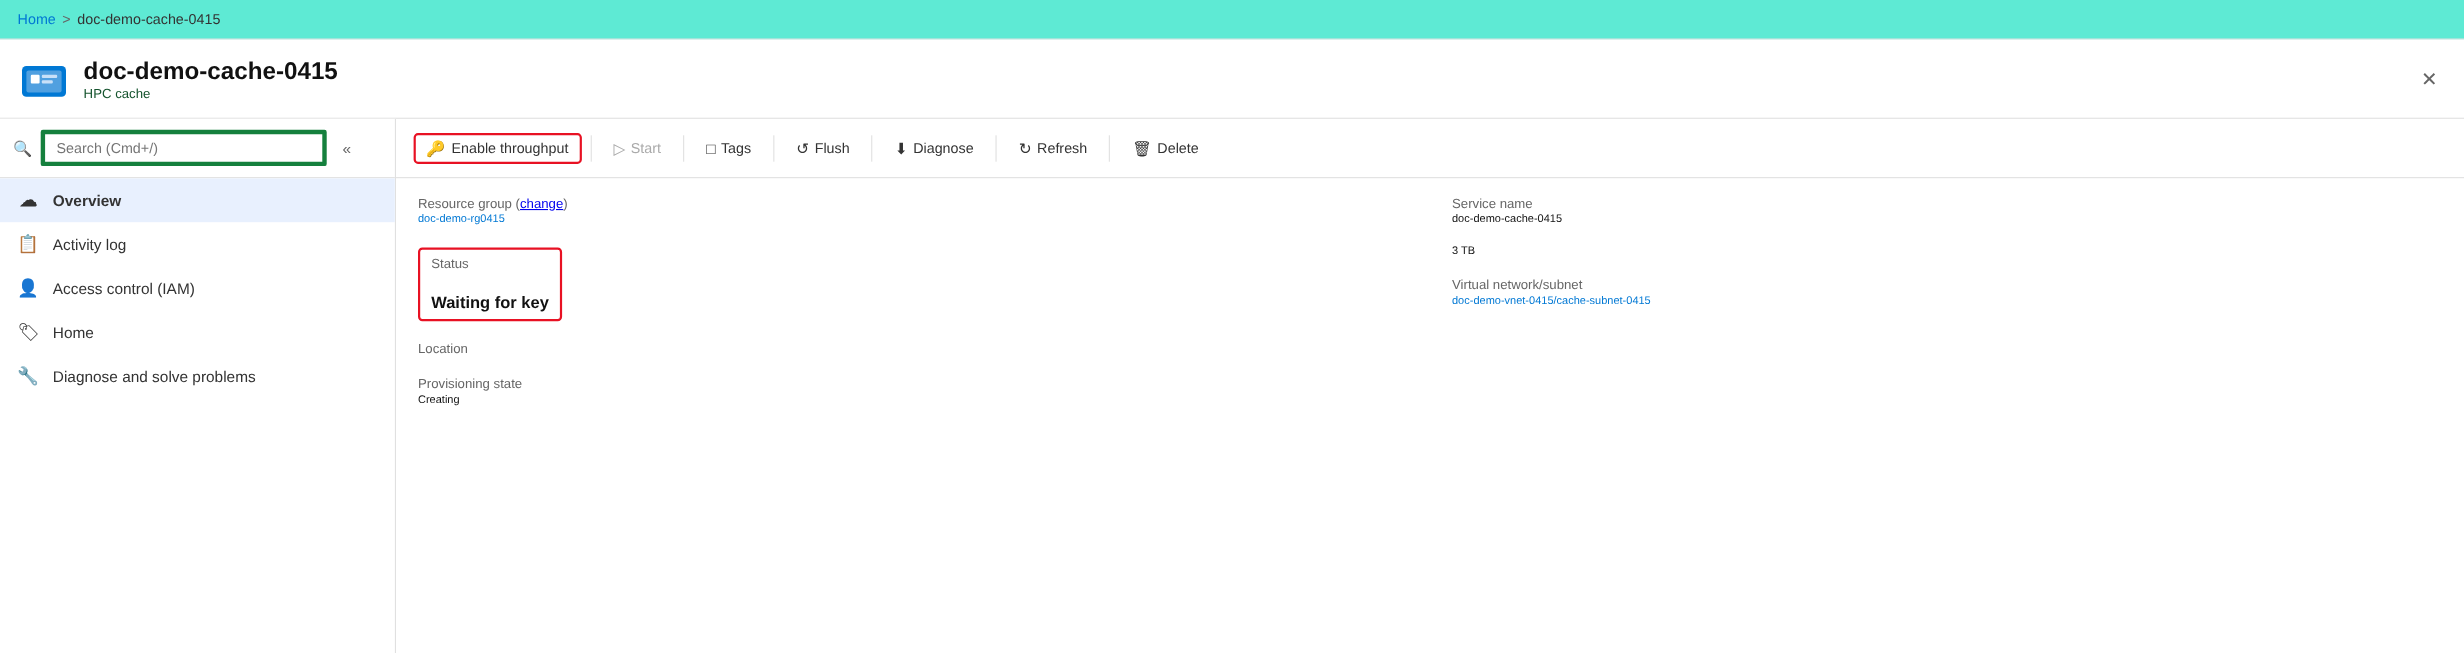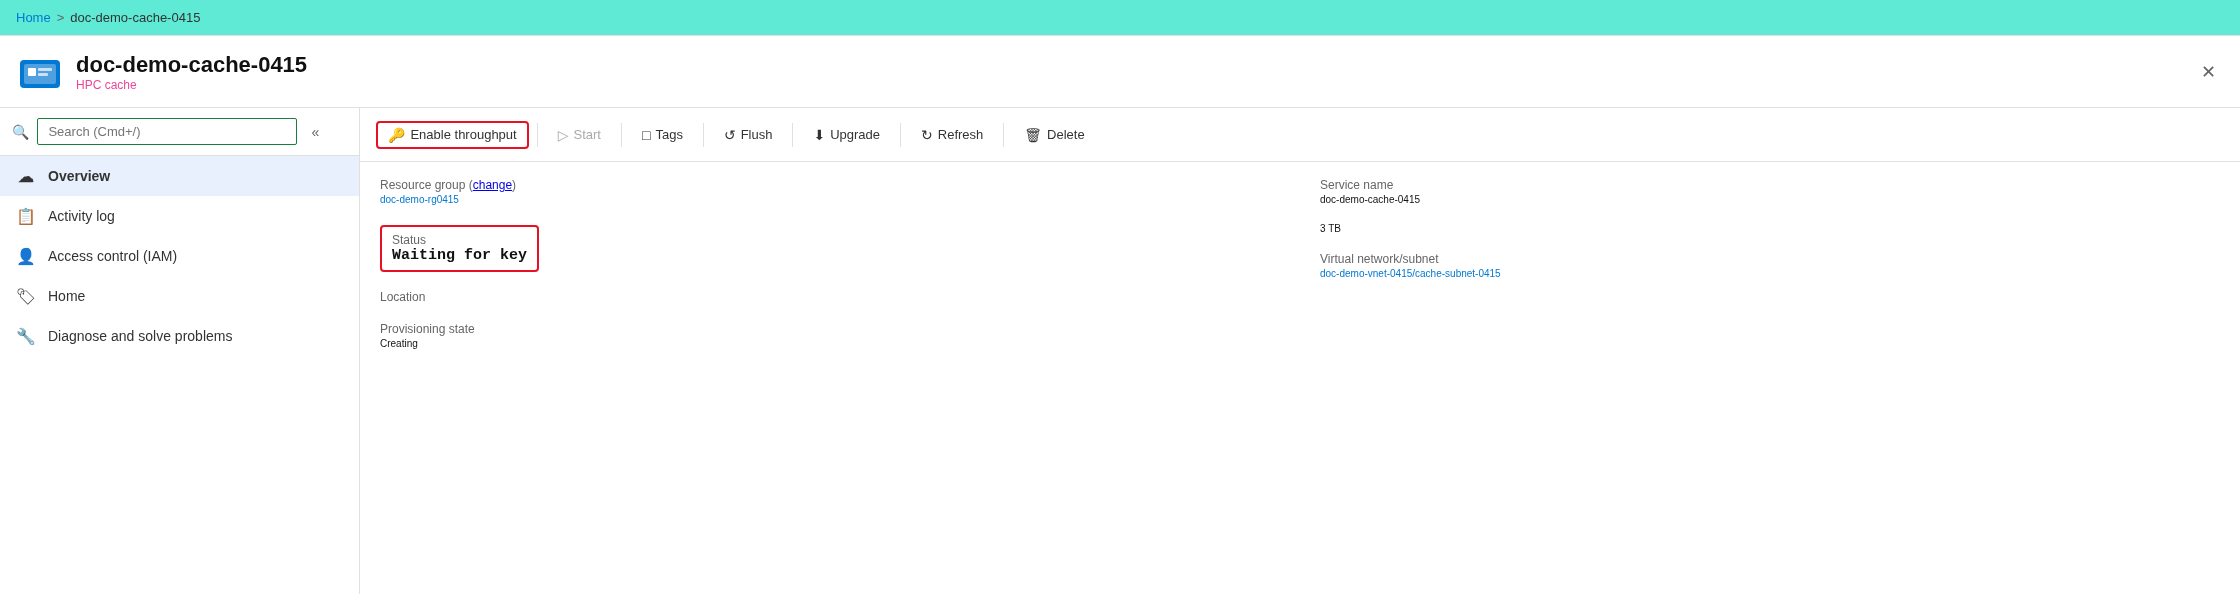--- a/index.html
+++ b/index.html
@@ -34,21 +34,21 @@
     .header-left {
       display: flex;
       align-items: center;
       gap: 12px;
     }
     .header-icon {
       width: 48px;
       height: 48px;
     }
     .header-title { font-size: 22px; font-weight: 600; color: #111; }
-    .header-subtitle { font-size: 12px; color: #ec4899; }
+    .header-subtitle { font-size: 12px; color: #14532d; }
     .close-btn {
       font-size: 18px;
       color: #666;
       cursor: pointer;
       border: none;
       background: none;
       padding: 4px 8px;
     }
 
     .main-layout {
@@ -64,21 +64,21 @@
       flex-direction: column;
     }
     .search-bar {
       padding: 10px 12px;
       border-bottom: 1px solid #e0e0e0;
       display: flex;
       align-items: center;
       gap: 8px;
     }
     .search-input {
-      border: 1px solid #15803d;
+      border: 4px solid #15803d;
       border-radius: 2px;
       padding: 5px 10px;
       font-size: 13px;
       width: 260px;
       outline: none;
       color: #666;
     }
     .collapse-btn {
       border: none;
       background: none;
@@ -173,22 +173,22 @@
       font-weight: 400;
     }
     .detail-value a { color: #0078d4; text-decoration: none; }
     .status-box {
       border: 2px solid #e81123;
       border-radius: 4px;
       padding: 6px 10px;
       display: inline-block;
       margin-top: 2px;
     }
-    .status-box .detail-label { margin-bottom: 0; }
-    .status-box .detail-value { font-size: 15px; font-weight: 600; font-family: Liberation Mono, monospace; }
+    .status-box .detail-label { margin-bottom: 20px; }
+    .status-box .detail-value { font-size: 15px; font-weight: 600; }
   </style>
 </head>
 <body>
 
 <div class="top-bar">
   <div class="breadcrumb">
     <a href="#">Home</a>
     <span class="sep">&gt;</span>
     <span>doc-demo-cache-0415</span>
   </div>
@@ -263,21 +263,21 @@
     <span>Tags</span>
   </button>
         <div class="toolbar-sep"></div>
         <button class="toolbar-btn">
     <span style="font-size:14px;">↺</span>
     <span>Flush</span>
   </button>
         <div class="toolbar-sep"></div>
         <button class="toolbar-btn">
     <span style="font-size:14px;">⬇</span>
-    <span>Upgrade</span>
+    <span>Diagnose</span>
   </button>
         <div class="toolbar-sep"></div>
         <button class="toolbar-btn">
     <span style="font-size:14px;">↻</span>
     <span>Refresh</span>
   </button>
         <div class="toolbar-sep"></div>
         <button class="toolbar-btn">
     <span style="font-size:14px;">🗑</span>
     <span>Delete</span>

